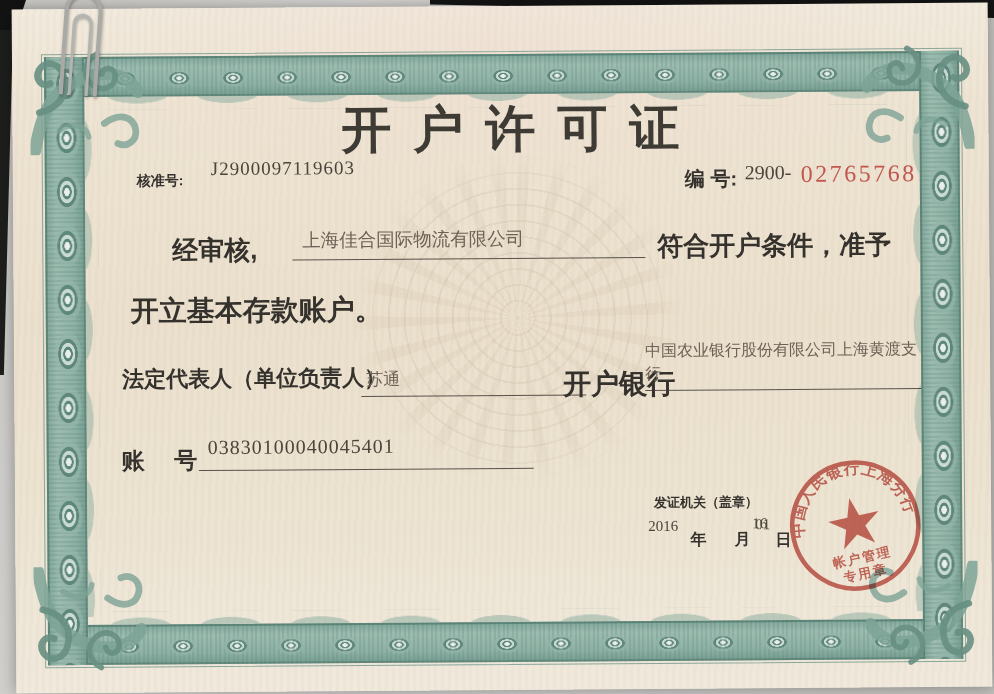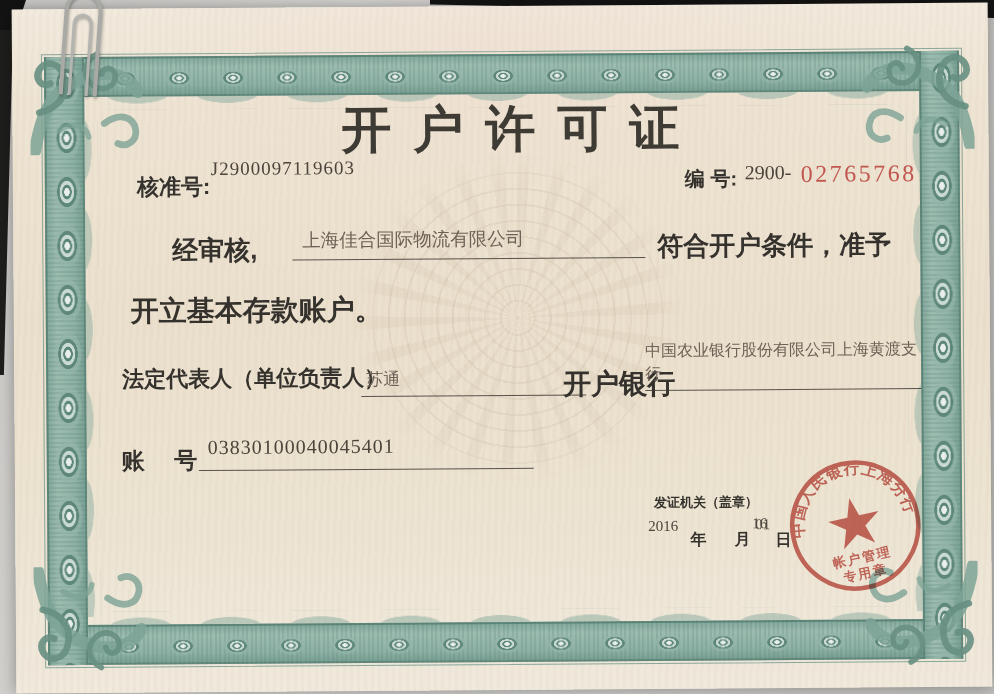--- a/index.html
+++ b/index.html
@@ -92,21 +92,21 @@
   .t { position:absolute; color:#35322e; white-space:nowrap; }
   .label { font-weight:bold; }
   .typed { color:#6e6156; font-family:"Liberation Serif", serif; }
   .num   { color:#4c453c; font-family:"Liberation Serif", serif; }
   .uline { position:absolute; height:0; border-top:1.6px solid rgba(62,58,52,.85); }
 
   .cert-title { left:0; right:0; top:90px; text-align:center; padding-left:42px;
     font-family:"DejaVu Serif", serif; font-size:50px; font-weight:800;
     letter-spacing:22px; color:#3e3a34; }
 
-  .approval-label { left:124px; top:164px; font-size:22px; }
+  .approval-label { left:124px; top:164px; font-size:14px; }
   .approval-value { left:198px; top:150px; font-size:19px; letter-spacing:1px; }
 
   .serial-label  { left:672px; top:161px; font-size:20px; }
   .serial-prefix { left:732px; top:157px; font-size:20px; }
   .serial-number { left:788px; top:157px; font-size:24px; letter-spacing:2.5px;
     color:#c2574f; font-family:"Liberation Serif", serif; }
 
   .review-label  { left:159px; top:225px; font-size:26px; }
   .company-name  { left:289px; top:220px; font-size:18.5px; }
   .review-suffix { left:644px; top:224px; font-size:26px; }

